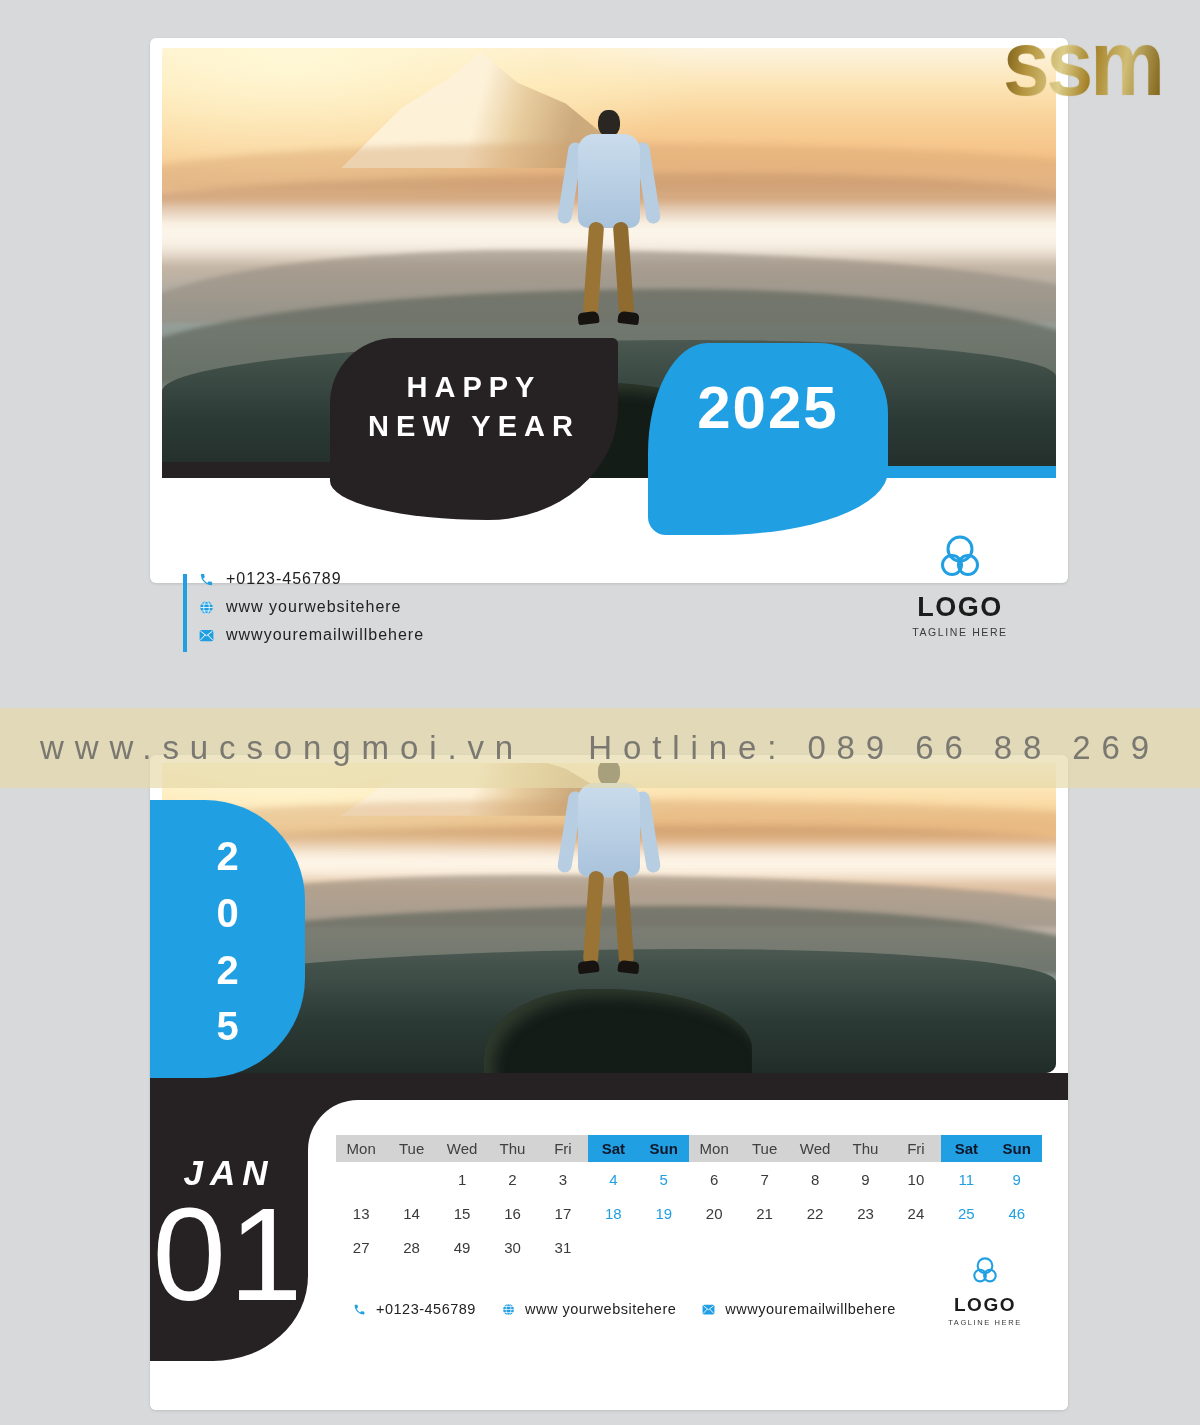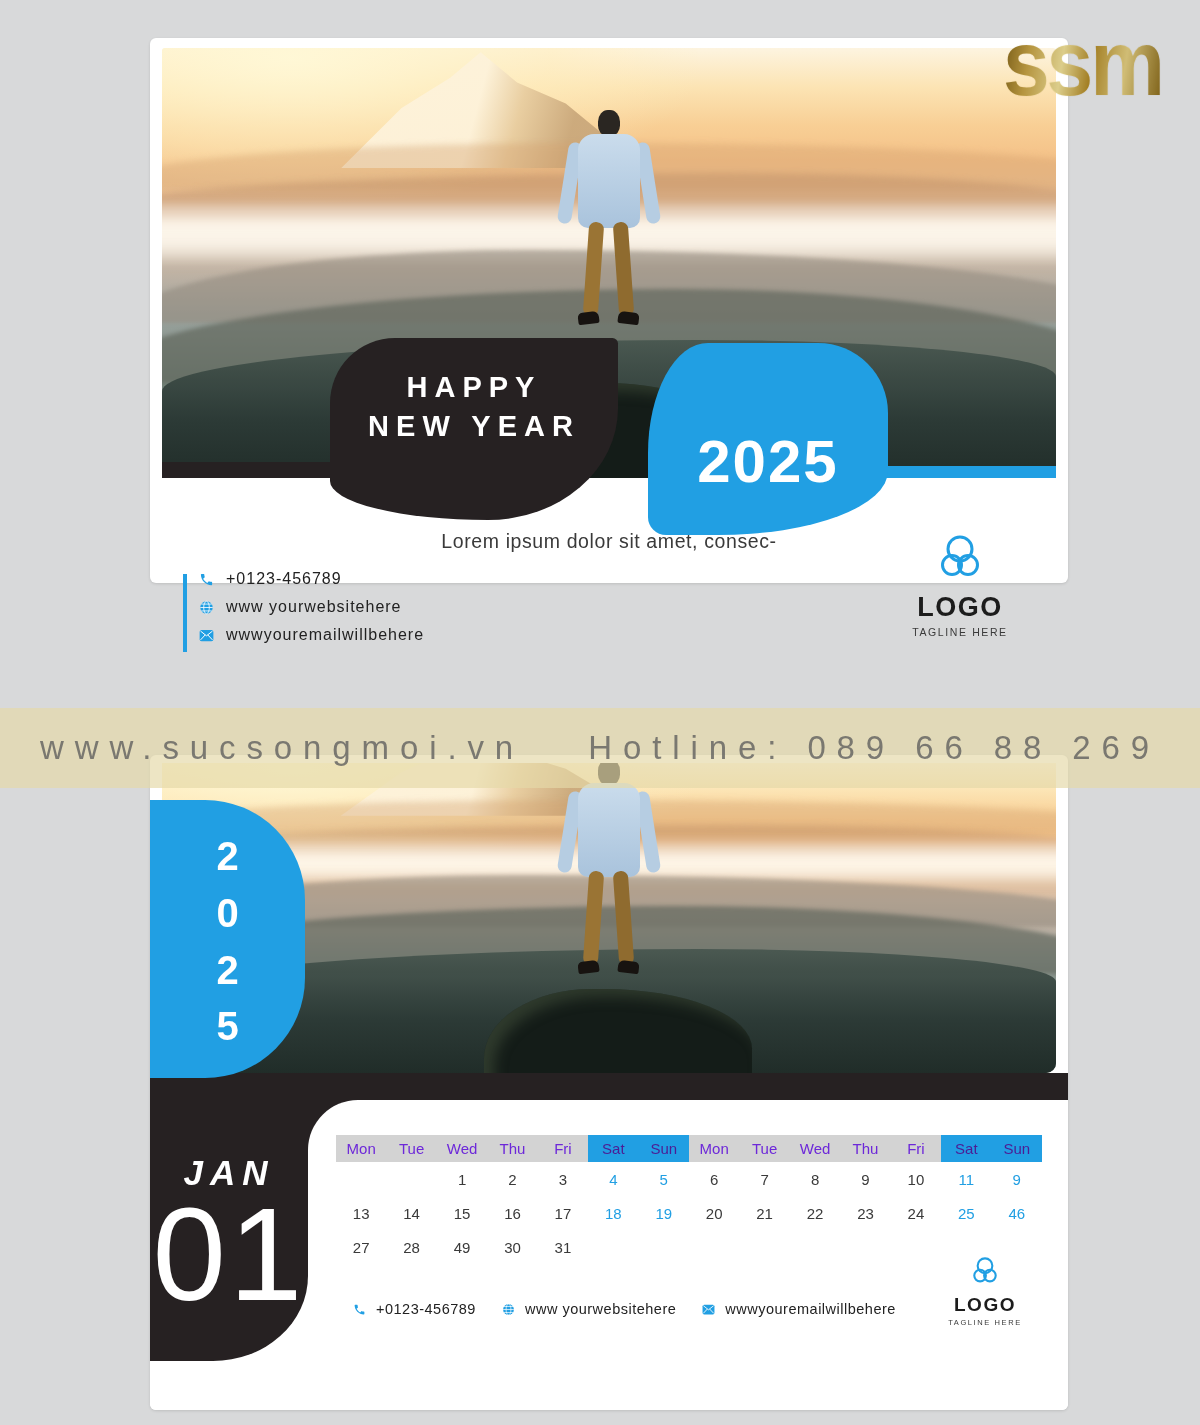--- a/index.html
+++ b/index.html
@@ -62,21 +62,21 @@
   .strip-dark{position:absolute;left:12px;top:424px;width:330px;height:16px;background:var(--dark);z-index:2;}
   .strip-blue{position:absolute;left:718px;top:428px;width:188px;height:12px;background:var(--blue);z-index:2;}
   .ribbon-dark{position:absolute;left:180px;top:300px;width:288px;height:182px;background:var(--dark);z-index:3;
     border-top-left-radius:70px;border-top-right-radius:6px;
     border-bottom-right-radius:140px 120px;border-bottom-left-radius:170px 42px;
     color:#fff;text-align:center;padding-top:30px;box-sizing:border-box;}
   .ribbon-dark .l1,.ribbon-dark .l2{font-weight:bold;font-size:29px;letter-spacing:7px;line-height:1.35;}
   .ribbon-blue{position:absolute;left:498px;top:305px;width:240px;height:192px;background:var(--blue);z-index:3;
     border-top-right-radius:70px;border-top-left-radius:60px 110px;
     border-bottom-left-radius:18px;border-bottom-right-radius:170px 64px;
-    color:#fff;text-align:center;box-sizing:border-box;padding-top:84px;}
+    color:#fff;text-align:center;box-sizing:border-box;padding-top:30px;}
   .ribbon-blue .year{font-weight:800;font-size:60px;letter-spacing:2px;}
 
   
   .tagline{position:absolute;left:0;right:0;top:490px;text-align:center;color:#3a3a3a;
     font-size:19.5px;line-height:1.38;letter-spacing:0.6px;}
   .contacts-col{position:absolute;left:33px;top:532px;}
   .contacts-col .bar{position:absolute;left:0;top:4px;bottom:2px;width:3.5px;background:var(--blue);}
   .contacts-col .row{display:flex;align-items:center;gap:12px;margin:0 0 10px 16px;height:18px;}
   .c-text{font-size:16px;color:#222;letter-spacing:1px;}
   .logo-block{position:absolute;text-align:center;}
@@ -102,22 +102,22 @@
   .jan-blob{position:absolute;left:0;top:0;width:158px;height:288px;background:var(--dark);
     border-bottom-right-radius:95px 85px;color:#fff;text-align:center;z-index:2;}
   .jan-blob .month{font-weight:bold;font-size:35px;letter-spacing:7px;margin-top:80px;font-style:italic;}
   .jan-blob .daynum{font-weight:300;font-size:132px;line-height:1.0;letter-spacing:3px;margin-top:-4px;
     font-family:"Liberation Sans","DejaVu Sans",sans-serif;}
 
   
   .cal-grid{position:absolute;left:186px;top:62px;width:706px;display:grid;
     grid-template-columns:repeat(14,1fr);}
   .cal-h{height:27px;display:flex;align-items:center;justify-content:center;background:#d3d3d3;
-    color:#6d28d9;font-size:15px;}
-  .cal-h.we{background:var(--blue);color:#4c1d95;}
+    color:#404040;font-size:15px;}
+  .cal-h.we{background:var(--blue);color:#0f172a;font-weight:bold;}
   .cal-d{height:34px;display:flex;align-items:center;justify-content:center;color:#3a3a3a;font-size:15px;}
   .cal-d.we{color:var(--blue);}
 
   .contacts-row{position:absolute;left:203px;top:228px;display:flex;align-items:center;gap:26px;}
   .contacts-row .row{display:flex;align-items:center;gap:10px;}
   .contacts-row .c-text{font-size:14.5px;letter-spacing:0.5px;}
 
   
   .icn{display:inline-block;flex:0 0 auto;}
 
@@ -167,21 +167,20 @@
 
     <div class="ribbon-dark">
       <div class="l1">HAPPY</div>
       <div class="l2">NEW YEAR</div>
     </div>
     <div class="ribbon-blue">
       <div class="year">2025</div>
     </div>
 
     <div class="tagline">
-      <div>Lorem ipsum dolor sit amet, consec-</div>
     </div>
 
     <div class="contacts-col">
       <div class="bar"></div>
       <div class="row">
         <svg class="icn" width="15" height="15" viewBox="0 0 24 24">
           <path fill="#219fe3" d="M6.6 10.8c1.4 2.8 3.8 5.1 6.6 6.6l2.2-2.2c.3-.3.7-.4 1-.2 1.1.4 2.3.6 3.6.6.6 0 1 .4 1 1V20c0 .6-.4 1-1 1C10.8 21 3 13.2 3 4c0-.6.4-1 1-1h3.5c.6 0 1 .4 1 1 0 1.2.2 2.4.6 3.6.1.3 0 .7-.2 1l-2.3 2.2z"></path>
         </svg>
         <span class="c-text">+0123-456789</span>
       </div>

